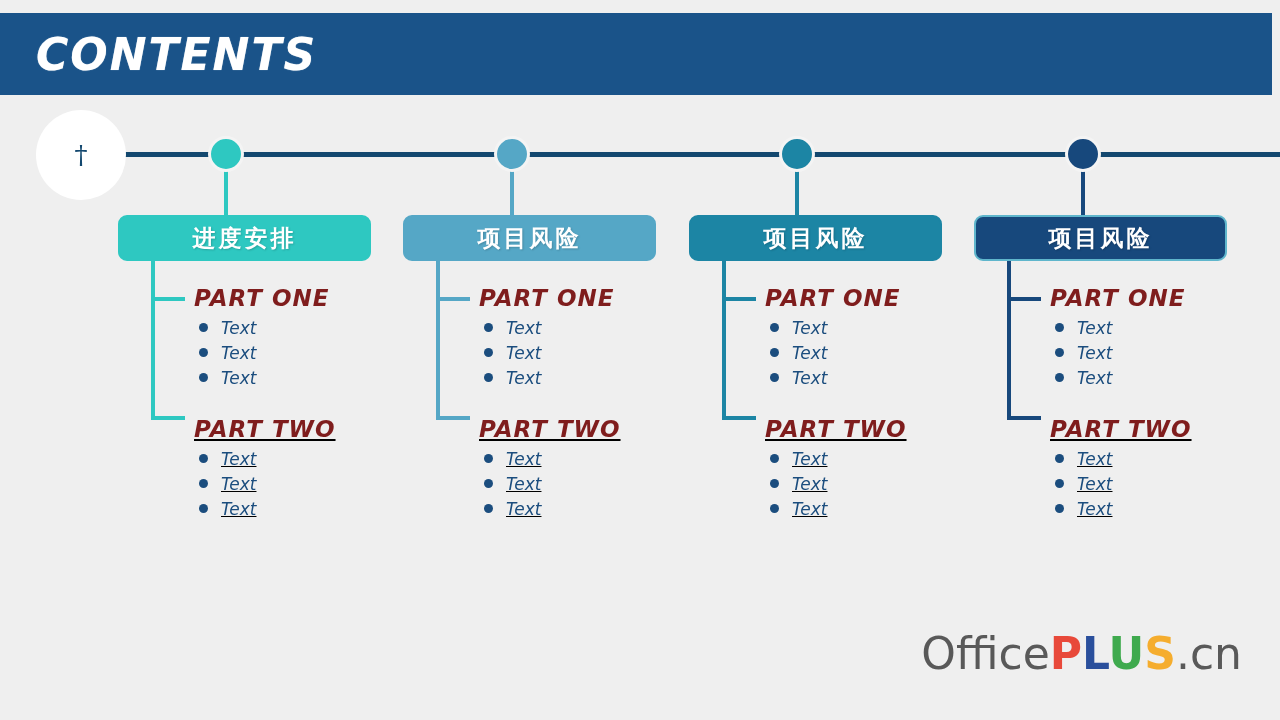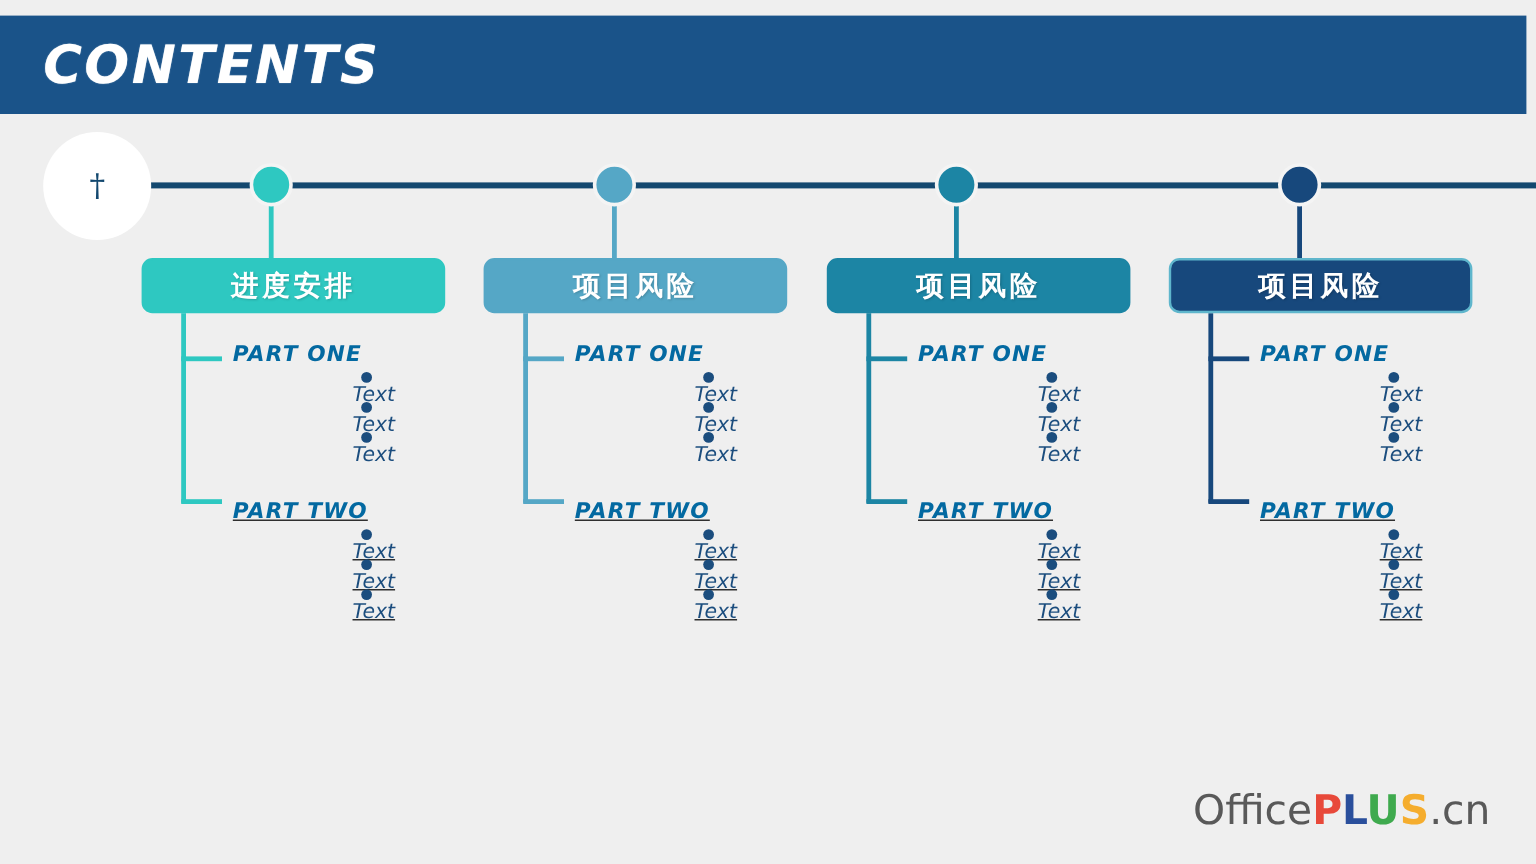--- a/index.html
+++ b/index.html
@@ -97,53 +97,52 @@
   .stub-two { top: 155px; }
 
   .part {
     position: absolute; left: 76px;
     width: 230px;
   }
   .part-one { top: 24px; }
   .part-two { top: 155px; text-decoration: underline; }
 
   .part-title {
-    color: #0369a1;
-    font-size: 18px;
+    color: #7f1d1d;
+    font-size: 23px;
     font-style: italic;
     font-weight: bold;
     letter-spacing: 1px;
     font-family: "DejaVu Sans", sans-serif;
     margin-bottom: 4px;
   }
   .bullets { list-style: none; }
   .bullet-row {
     display: flex; align-items: center;
     height: 25px;
     padding-left: 5px;
-    flex-direction: column;
   }
   .bullet-dot {
     width: 9px; height: 9px;
     border-radius: 50%;
     background: #1b4d7e;
     margin-right: 13px;
     flex: none;
   }
   .bullet-text {
     color: #1b4d7e;
     font-size: 17px;
     font-style: italic;
     font-family: "DejaVu Sans", sans-serif;
   }
 
   
   .footer-logo {
-    position: absolute; right: 38px; bottom: 24px;
-    font-size: 34px;
+    position: absolute; right: 38px; bottom: 41px;
+    font-size: 44px;
     font-family: "DejaVu Sans", sans-serif;
     letter-spacing: 0px;
     white-space: nowrap;
   }
   .lg-office { color: #595959; }
   .lg-p { color: #e8493a; font-weight: bold; }
   .lg-l { color: #2a4f9c; font-weight: bold; }
   .lg-u { color: #3faa4e; font-weight: bold; }
   .lg-s { color: #f5ad2e; font-weight: bold; }
   .lg-cn { color: #595959; }

